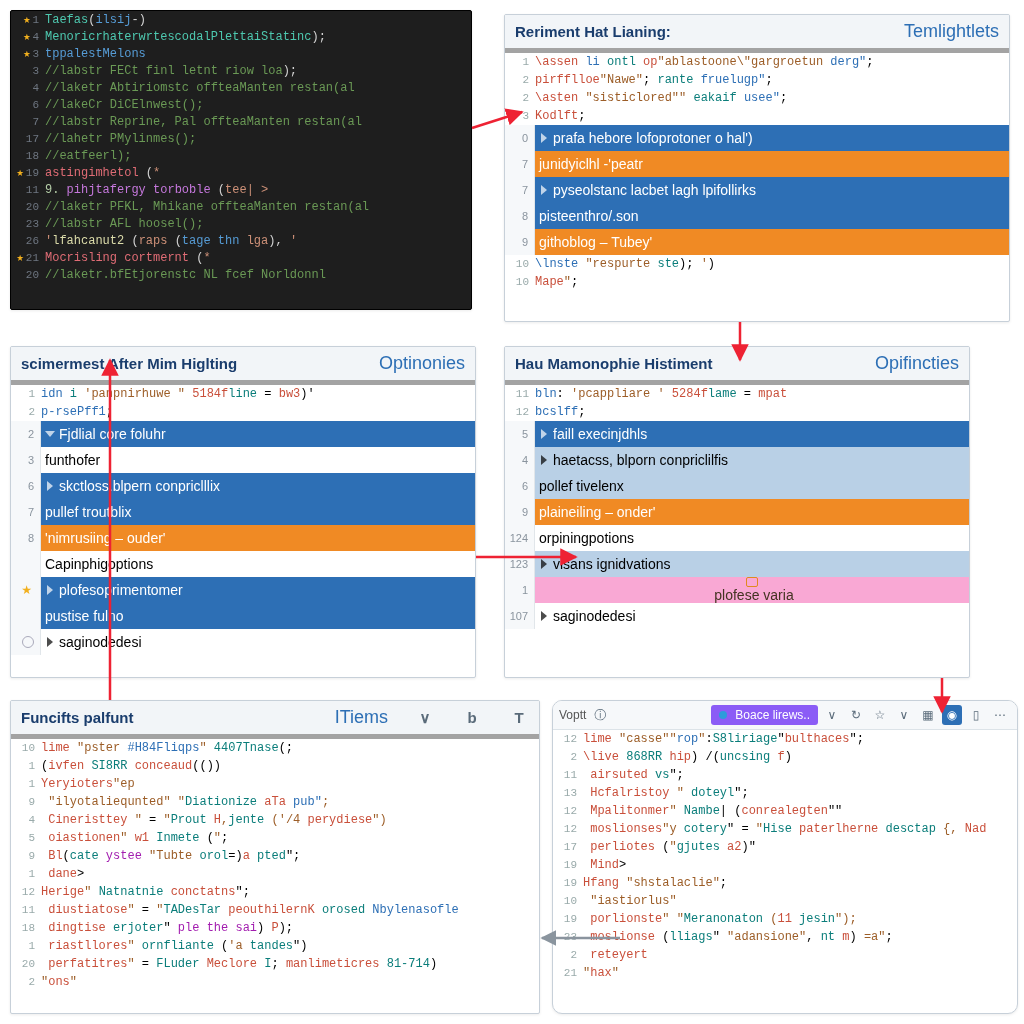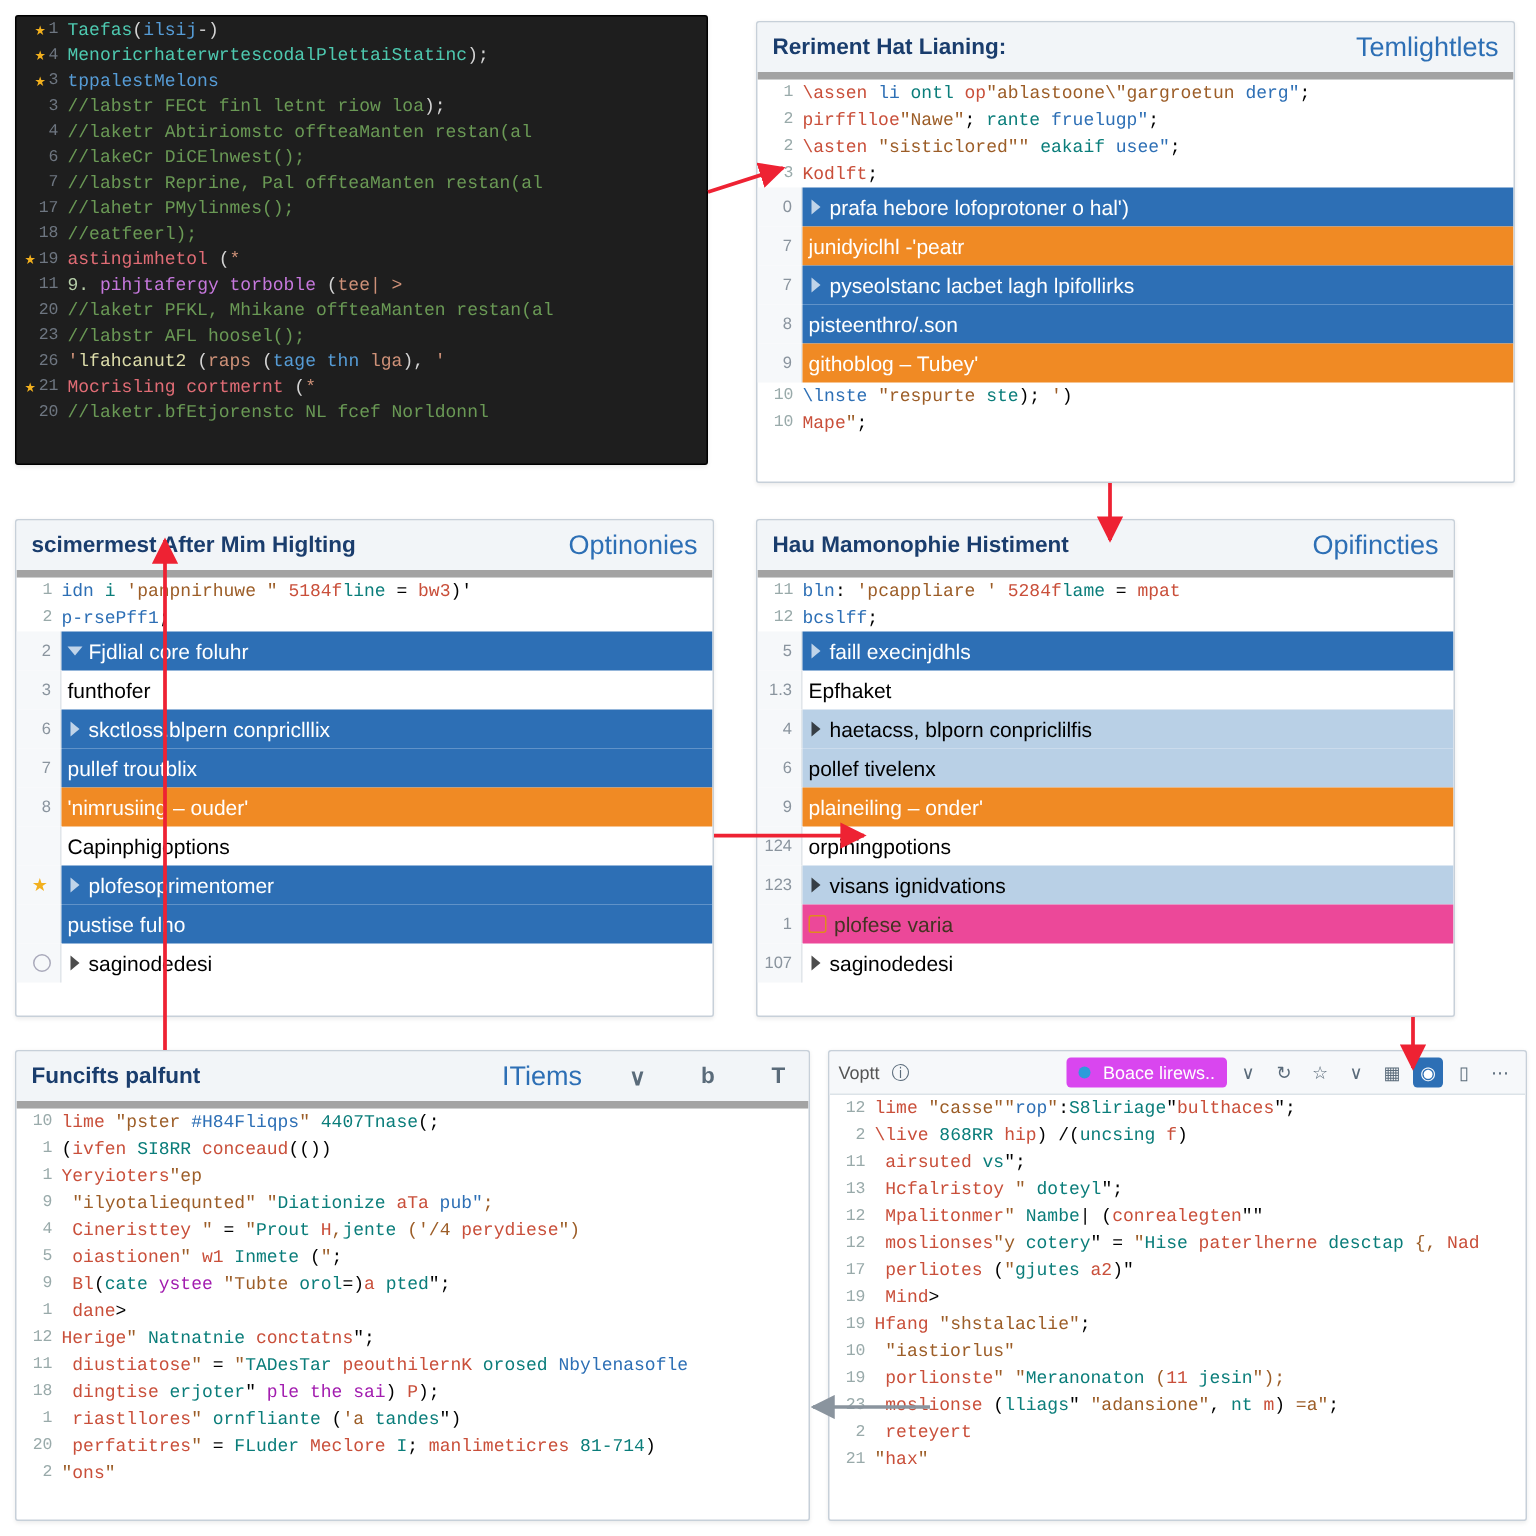--- a/index.html
+++ b/index.html
@@ -49,33 +49,33 @@
   .dark .cm { color:#6a9955; } .dark .fn { color:#dcdcaa; } .dark .kw { color:#569cd6; }
   .dark .ty { color:#4ec9b0; } .dark .st { color:#ce9178; } .dark .num{ color:#b5cea8;}
   .dark .err{ color:#e06c75; } .dark .mac{ color:#c678dd; }
   .star { color:#f2b01e; font-size:12px; margin-left:-6px; margin-right:2px;}
   .tree-row { display:flex; align-items:center; height:26px; font-family:"Segoe UI",Arial,sans-serif; font-size:14px; }
   .tree-row .gutter { background:#f6f8fa; border-right:1px solid #e1e6ea; height:100%; color:#8a949e;}
   .tree-row .content { flex:1; display:flex; align-items:center; height:100%; padding-left:4px; overflow:hidden;}
   .tree-row.sel-blue .content { background:#2d6fb5; color:#fff; }
   .tree-row.sel-orange .content { background:#f08a24; color:#fff;text-align:right; }
   .tree-row.sel-lblue .content { background:#b9d0e6; color:#000000; }
-  .tree-row.sel-lorange .content { background:#ec4899; color:#432; }
+  .tree-row.sel-lorange .content { background:#f9a8d4; color:#432;flex-direction:column; }
   .chev { display:inline-block; width:0; height:0; margin:0 6px 0 2px;
     border-top:5px solid transparent; border-bottom:5px solid transparent;
     border-left:6px solid currentColor; opacity:.7;}
   .chev.down { transform: rotate(90deg); }
   .icon-sq { display:inline-block; width:12px; height:12px; border:1.5px solid #e08a1e; border-radius:2px; margin-right:5px;}
   .icon-mark { display:inline-block; width:12px; height:12px; border:1.5px solid #aab; border-radius:50%; margin-left:3px;}
   .toolbar { display:flex; align-items:center; gap:4px; padding:4px 6px; background:#f6f8fa; border-bottom:1px solid #dce3e8;
     font-family:"Segoe UI",Arial,sans-serif; font-size:12px; color:#555;}
   .toolbar .sep { flex:1; }
   .tbtn { display:inline-flex; align-items:center; justify-content:center; min-width:20px; height:20px; padding:0 4px;
     border-radius:3px; color:#5a6b7a;}
-  .tbtn.primary { background:#d946ef; color:#fff; padding:0 8px; gap:8px;}
+  .tbtn.primary { background:#8b5cf6; color:#fff; padding:0 8px; gap:8px;}
   .dot-blue{ display:inline-block; width:8px;height:8px;border-radius:50%;background:#2d9cdb;}
   .dots{letter-spacing:1px;}
   svg.arrows { position:absolute; left:0; top:0; width:1024px; height:1024px; pointer-events:none; }
   .indent1{padding-left:22px;} .indent2{padding-left:52px;}
   .indent0{padding-left:6px;}
 </style>
 </head>
 <body>
 
 <div class="panel dark" style="left:10px; top:10px; width:462px; height:300px;">
@@ -227,26 +227,20 @@
   <div id="p4-body">
       <div class="line"><span class="gutter">11</span><span class="code"><span class="kw-blue">bln</span>: <span class="kw-brown">'pcappliare '</span> <span class="kw-red">5284f</span><span class="kw-teal">lame</span> = <span class="kw-red">mpat</span></span></div>
       <div class="line"><span class="gutter">12</span><span class="code"><span class="kw-blue">bcslff</span>;</span></div>
       <div class="tree-row sel-blue">
         <span class="gutter">5</span>
         <span class="content indent0">
           <span class="chev"></span>
           <span>faill execinjdhls</span>
         </span>
       </div>
-      <div class="tree-row ">
-        <span class="gutter">1.3</span>
-        <span class="content indent1">
-          <span>Epfhaket</span>
-        </span>
-      </div>
       <div class="tree-row sel-lblue">
         <span class="gutter">4</span>
         <span class="content indent2">
           <span class="chev"></span>
           <span>haetacss, blporn conpriclilfis</span>
         </span>
       </div>
       <div class="tree-row sel-lblue">
         <span class="gutter">6</span>
         <span class="content indent2">
@@ -310,21 +304,21 @@
       <div class="line"><span class="gutter">1</span><span class="code"> <span class="kw-red">dane</span>&gt;</span></div>
       <div class="line"><span class="gutter">12</span><span class="code"><span class="kw-red">Herige</span><span class="kw-brown">"</span> <span class="kw-teal">Natnatnie</span> <span class="kw-red">conctatns</span>";</span></div>
       <div class="line"><span class="gutter">11</span><span class="code"> <span class="kw-red">diustiatose</span><span class="kw-brown">"</span> = <span class="kw-brown">"<span class="kw-teal">TADesTar</span> <span class="kw-red">peouthilernK</span> <span class="kw-teal">orosed</span> <span class="kw-blue">Nbylenasofle</span></span></span></div>
       <div class="line"><span class="gutter">18</span><span class="code"> <span class="kw-red">dingtise</span> <span class="kw-teal">erjoter</span>" <span class="kw-gray">ple the sai</span>) <span class="kw-red">P</span>);</span></div>
       <div class="line"><span class="gutter">1</span><span class="code"> <span class="kw-red">riastllores</span><span class="kw-brown">"</span> <span class="kw-teal">ornfliante</span> (<span class="kw-brown">'a</span> <span class="kw-teal">tandes</span>")</span></div>
       <div class="line"><span class="gutter">20</span><span class="code"> <span class="kw-red">perfatitres</span><span class="kw-brown">"</span> = <span class="kw-teal">FLuder</span> <span class="kw-red">Meclore</span> <span class="kw-teal">I</span>; <span class="kw-red">manlimeticres</span> <span class="kw-teal">81-714</span>)</span></div>
       <div class="line"><span class="gutter">2</span><span class="code"><span class="kw-brown">"</span><span class="kw-red">ons</span><span class="kw-brown">"</span></span></div>
     </div>
 </div>
 
-<div class="panel" style="left:552px; top:700px; width:466px; height:314px;">
+<div class="panel" style="left:552px; top:700px; width:466px; height:314px;border-radius:10px;">
   <div class="toolbar">
     <span>Voptt</span>
     <span class="tbtn">ⓘ</span>
     <span class="sep"></span>
     <span class="tbtn primary">
         <span class="dot-blue"></span>
         <span>Boace lirews..</span>
       </span>
     <span class="tbtn">∨</span>
     <span class="tbtn">↻</span>

